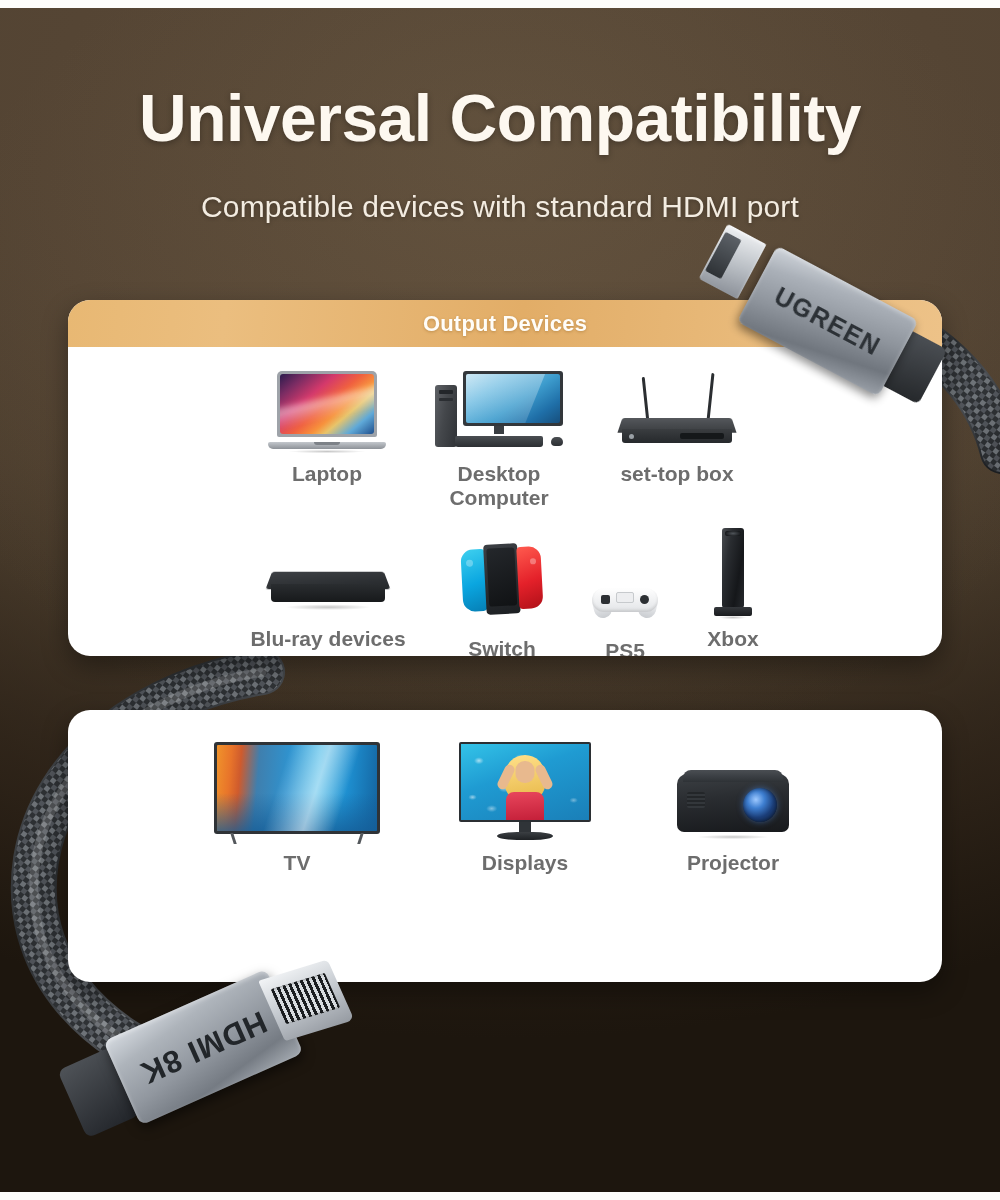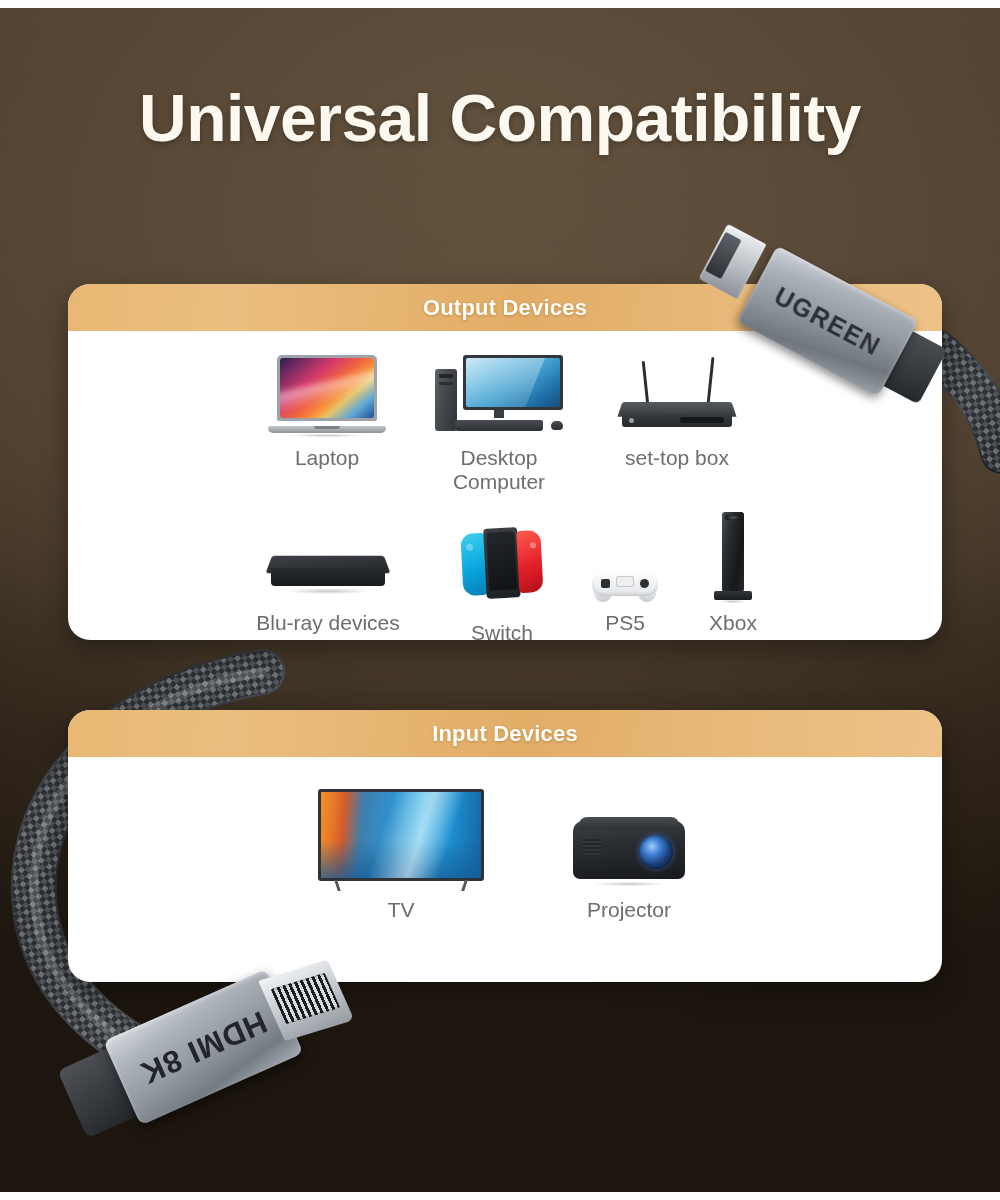--- a/index.html
+++ b/index.html
@@ -45,40 +45,40 @@
   }
 
   
   .card {
     position:absolute; left:68px; width:874px;
     background:#ffffff;
     border-radius:22px;
     overflow:hidden;
     box-shadow:0 10px 26px rgba(0,0,0,.38);
   }
-  #card-output { top:284px; height:356px; }
+  #card-output { top:300px; height:356px; }
   #card-input  { top:710px; height:272px; }
 
   .card-head {
     height:47px;
     background:linear-gradient(95deg,#e8b873 0%,#ebbe7f 18%,#e2ad67 52%,#e9bb7c 80%,#edc288 100%);
     display:flex; align-items:center; justify-content:center;
   }
   .card-head-label {
     color:#fffdf8; font-size:22px; font-weight:600; letter-spacing:.2px;
     text-shadow:0 1px 3px rgba(140,95,35,.45);
   }
   .card-body { position:relative; }
 
   
   .row { display:flex; justify-content:center; align-items:flex-start; }
   .dev { display:flex; flex-direction:column; align-items:center; }
   .icon-box { display:flex; align-items:flex-end; justify-content:center; }
   .dev-label {
-    margin-top:7px; color:#6d6d6d; font-size:21px; font-weight:400;
+    margin-top:7px; color:#6d6d6d; font-size:21px; font-weight:700;
     text-align:center; line-height:1.15; white-space:pre-line;
   }
 
   
   .lap { position:relative; width:118px; height:84px; }
   .lap-lid {
     position:absolute; left:9px; top:0; width:100px; height:66px;
     background:#9ea3a9; border-radius:5px 5px 2px 2px; padding:3px;
   }
   .lap-scr {
@@ -375,20 +375,21 @@
 
     <path d="M905,330 C960,362 990,404 1002,452" stroke="url(#braidG)" stroke-width="44" fill="none" stroke-linecap="round"></path>
     <path d="M905,330 C960,362 990,404 1002,452" stroke="url(#braidP)" stroke-width="40" fill="none" stroke-linecap="round" class="braid-tex" opacity=".85"></path>
 
     <path d="M262,672 C150,690 52,760 36,860 C20,962 92,1040 190,1072" stroke="url(#braidG)" stroke-width="46" fill="none" stroke-linecap="round"></path>
     <path d="M262,672 C150,690 52,760 36,860 C20,962 92,1040 190,1072" stroke="url(#braidP)" stroke-width="42" fill="none" stroke-linecap="round" class="braid-tex" opacity=".85"></path>
     <path d="M262,672 C150,690 52,760 36,860 C20,962 92,1040 190,1072" stroke="rgba(255,255,255,.16)" stroke-width="9" fill="none" stroke-linecap="round" filter="url(#cblur)"></path>
   </svg>
 
   <div class="title">Universal Compatibility</div>
+  <div class="subtitle">Compatible devices with standard HDMI port</div>
 
   <div class="card" id="card-output">
     <div class="card-head">
       <span class="card-head-label">Output Devices</span>
     </div>
     <div class="card-body">
 
       <div class="row" style="padding:16px 0 0 0; gap:40px;">
 
         <div class="dev" style="width:128px;">
@@ -453,21 +454,21 @@
           <div class="icon-box" style="height:96px;">
             <div class="sw">
                 <div class="sw-l"></div>
                 <div class="sw-c"></div>
                 <div class="sw-r"></div>
               </div>
           </div>
           <div class="dev-label">Switch</div>
         </div>
 
-        <div class="dev" style="width:74px;">
+        <div class="dev" style="width:74px;gap:12px;">
           <div class="icon-box" style="height:96px;">
             <div class="ps5">
               <div class="ps5-g1"></div>
                 <div class="ps5-g2"></div>
               <div class="ps5-b"></div>
                 <div class="ps5-tp"></div>
             </div>
           </div>
           <div class="dev-label">PS5</div>
         </div>
@@ -481,40 +482,56 @@
               </div>
           </div>
           <div class="dev-label">Xbox</div>
         </div>
       </div>
 
     </div>
   </div>
 
   <div class="card" id="card-input">
-    <div class="card-head">
-      <span class="card-head-label">Input Devices</span>
-    </div>
     <div class="card-body">
 
       <div class="row" style="padding:26px 0 0 0; gap:58px;">
 
         <div class="dev" style="width:190px;">
           <div class="icon-box" style="height:108px;">
             <div class="tv">
               <div class="tv-p">
                   <div class="tv-s"></div>
                 </div>
               <div class="tv-f1"></div>
                 <div class="tv-f2"></div>
             </div>
           </div>
           <div class="dev-label">TV</div>
         </div>
 
+        <div class="dev" style="width:150px;">
+          <div class="icon-box" style="height:108px;">
+            <div class="disp">
+              <div class="disp-p">
+                <div class="disp-s">
+                  <div class="disp-water"></div>
+                  <div class="fig-hair"></div>
+                  <div class="fig-face"></div>
+                  <div class="fig-arm-l"></div>
+                  <div class="fig-arm-r"></div>
+                  <div class="fig-body"></div>
+                </div>
+              </div>
+              <div class="disp-neck"></div>
+              <div class="disp-base"></div>
+            </div>
+          </div>
+          <div class="dev-label">Displays</div>
+        </div>
 
         <div class="dev" style="width:150px;">
           <div class="icon-box" style="height:108px;">
             <div class="proj">
               <div class="proj-b"></div>
               <div class="proj-top"></div>
               <div class="proj-grill"></div>
               <div class="proj-lens"></div>
               <div class="proj-sh"></div>
             </div>

